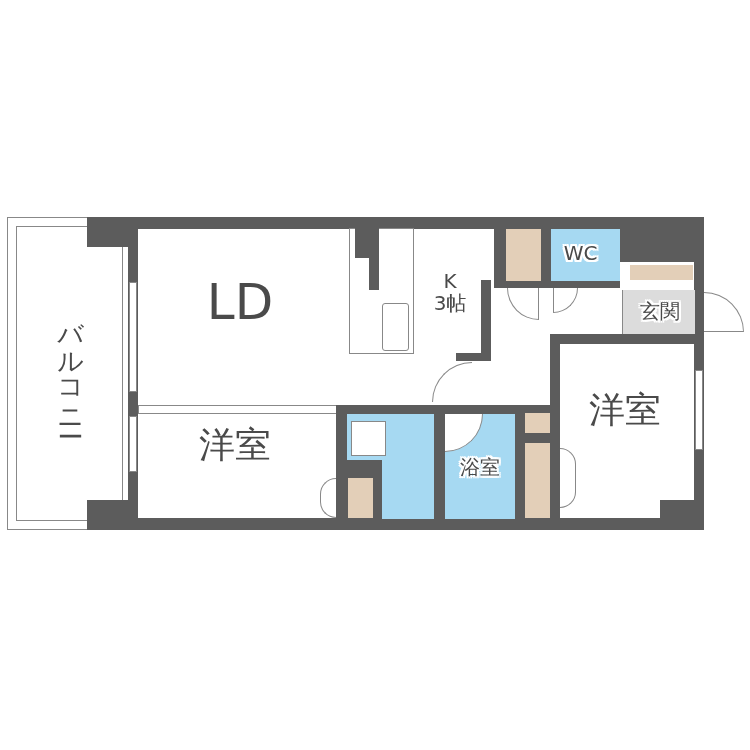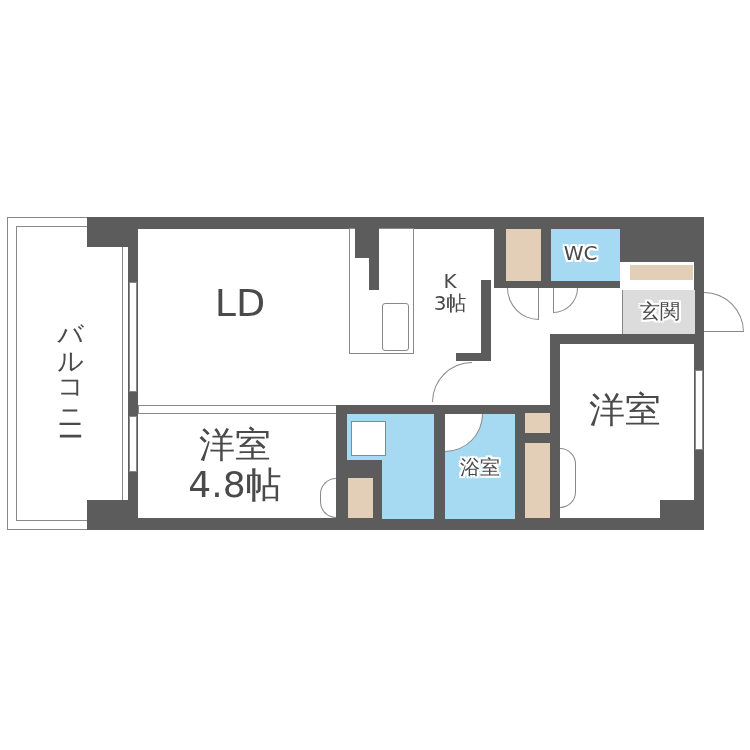--- a/index.html
+++ b/index.html
@@ -30,21 +30,21 @@
   <div class="wall" style="left:694px;top:217px;width:10px;height:313px;"></div>
   <div class="wall" style="left:620px;top:217px;width:84px;height:45px;"></div>
   <div class="wall" style="left:660px;top:500px;width:44px;height:30px;"></div>
 
   <div class="win" style="left:129px;top:282px;width:8px;height:110px;"></div>
   <div class="win" style="left:129px;top:416px;width:8px;height:56px;"></div>
 
   <div class="win" style="left:138px;top:405px;width:200px;height:9px;"></div>
   <div class="wall" style="left:336px;top:405px;width:110px;height:10px;"></div>
 
-  <div class="room-label" style="left:150px;top:275px;width:180px;font-size:38px;margin-top:8px;">
+  <div class="room-label" style="left:150px;top:275px;width:180px;font-size:50px;">
     <div>LD</div>
   </div>
 
   <div class="abs" style="left:349px;top:228px;width:65px;height:126px;border:1px solid #888;box-sizing:border-box;background:#fff;"></div>
   <div class="wall" style="left:355px;top:228px;width:24px;height:30px;"></div>
   <div class="wall" style="left:369px;top:228px;width:10px;height:62px;"></div>
   <div class="abs" style="left:382px;top:303px;width:27px;height:48px;border:1px solid #888;border-radius:3px;box-sizing:border-box;"></div>
 
   <div class="room-label" style="left:420px;top:270px;width:60px;font-size:20px;">
     <div>K</div>
@@ -84,17 +84,16 @@
   <div class="wet" style="left:347px;top:414px;width:87px;height:105px;"></div>
   <div class="abs" style="left:351px;top:421px;width:35px;height:35px;background:#fff;border:1px solid #888;box-sizing:border-box;"></div>
   <div class="wall" style="left:347px;top:460px;width:35px;height:59px;"></div>
   <div class="storage" style="left:348px;top:478px;width:25px;height:40px;"></div>
   <div class="wet" style="left:445px;top:414px;width:70px;height:105px;"></div>
   <div class="abs" style="left:445px;top:414px;width:38px;height:38px;background:#fff;border:1px solid #888;border-left:none;border-top:none;border-radius:0 0 38px 0;box-sizing:border-box;"></div>
   <div class="room-label outlined" style="left:445px;top:456px;width:70px;font-size:20px;">浴室</div>
 
   <div class="room-label" style="left:170px;top:425px;width:130px;font-size:36px;">
     <div>洋室</div>
-    <div>4.8帖</div>
   </div>
   <div class="abs" style="left:320px;top:478px;width:16px;height:40px;border:1px solid #888;border-right:none;border-radius:16px 0 0 16px;box-sizing:border-box;"></div>
   <div class="abs" style="left:560px;top:448px;width:16px;height:60px;border:1px solid #888;border-left:none;border-radius:0 16px 16px 0;box-sizing:border-box;"></div>
 </div>
 
 </body></html>

